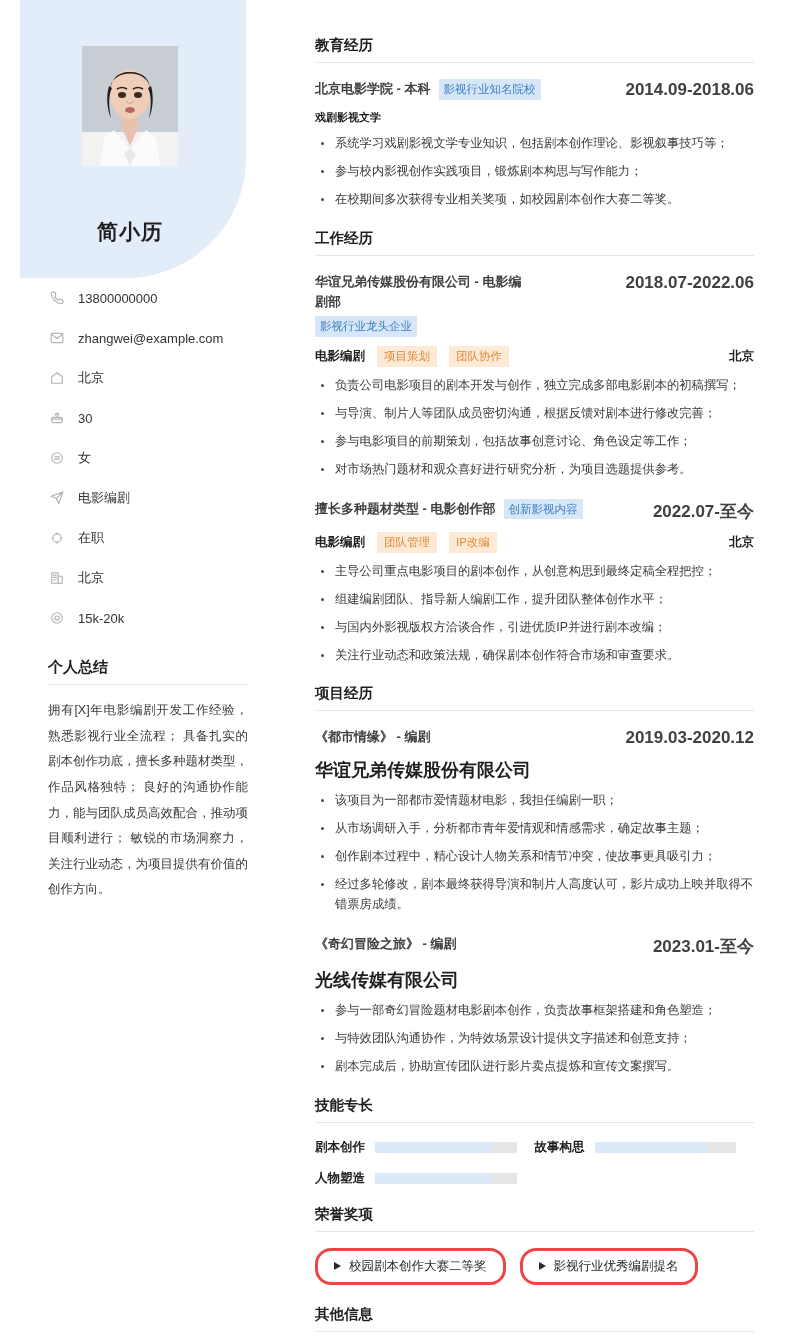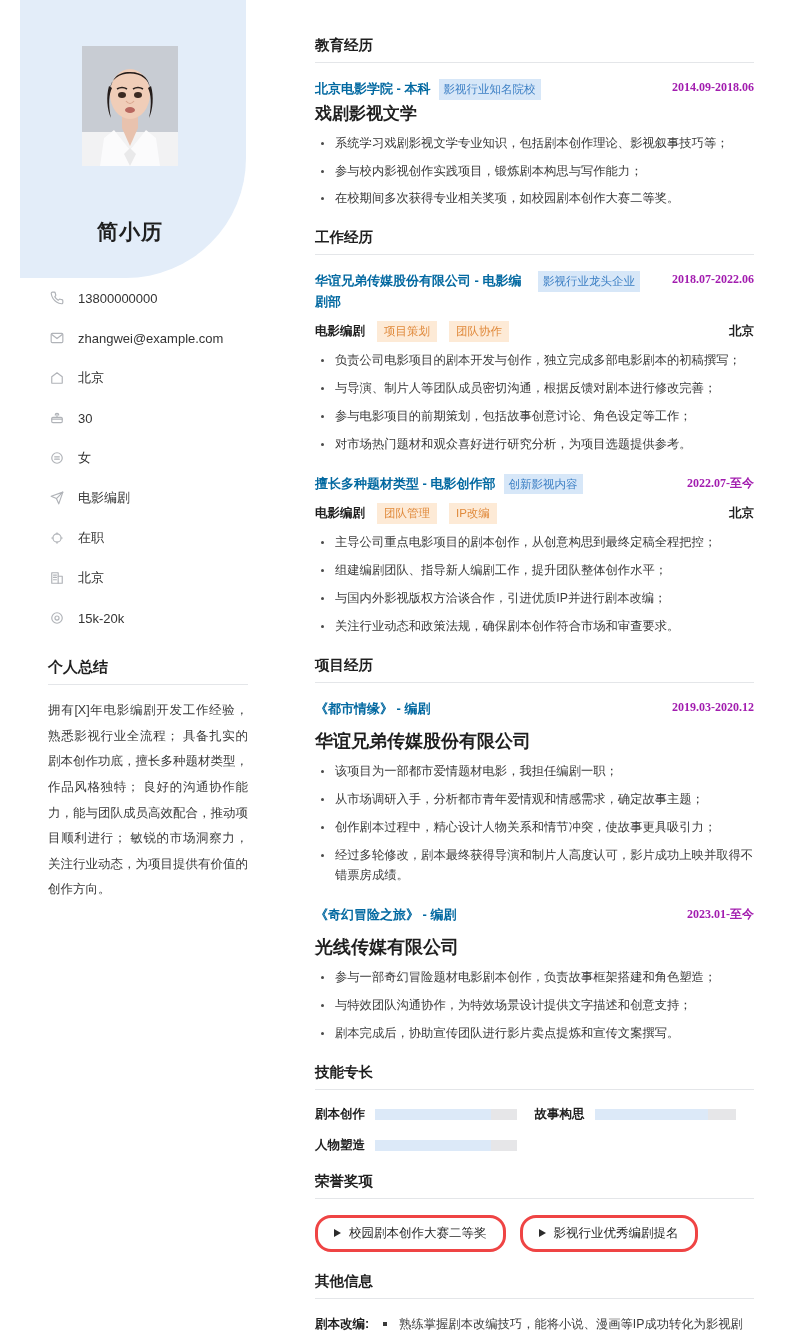--- a/index.html
+++ b/index.html
@@ -135,32 +135,31 @@
     display: flex;
     align-items: flex-start;
     flex-wrap: wrap;
     gap: 4px 8px;
     flex: 1 1 auto;
     min-width: 0;
   }
   .entry-name {
     font-size: 13px;
     font-weight: 700;
-    color: #0369a1;
+    color: #404040;
     line-height: 1.55;
     max-width: 215px;
   }
   .entry-date {
-    font-size: 12px;
-    font-weight: 700;
-    color: #a21caf;
+    font-size: 17px;
+    font-weight: 700;
+    color: #404040;
     white-space: nowrap;
     flex: 0 0 auto;
     padding-top: 1px;
-    font-family: Liberation Serif, serif;
   }
   .tag-blue {
     display: inline-block;
     background: #d7e7f8;
     color: #3c7fc4;
     font-size: 11.5px;
     line-height: 1.45;
     padding: 2px 5px;
     max-width: 92px;
   }
@@ -190,24 +189,24 @@
     padding: 2px 7px;
     line-height: 1.5;
   }
   .entry-loc {
     font-size: 12.5px;
     font-weight: 700;
     color: #1f1f1f;
     white-space: nowrap;
   }
   .entry-major {
-    font-size: 17px;
-    font-weight: 700;
-    color: #1f1f1f;
-    margin-top: 2px;
+    font-size: 11px;
+    font-weight: 700;
+    color: #1f1f1f;
+    margin-top: 10px;
   }
   .entry-org {
     font-size: 18px;
     font-weight: 700;
     color: #1f1f1f;
     margin-top: 10px;
   }
 
   ul.bullets {
     list-style: none;

